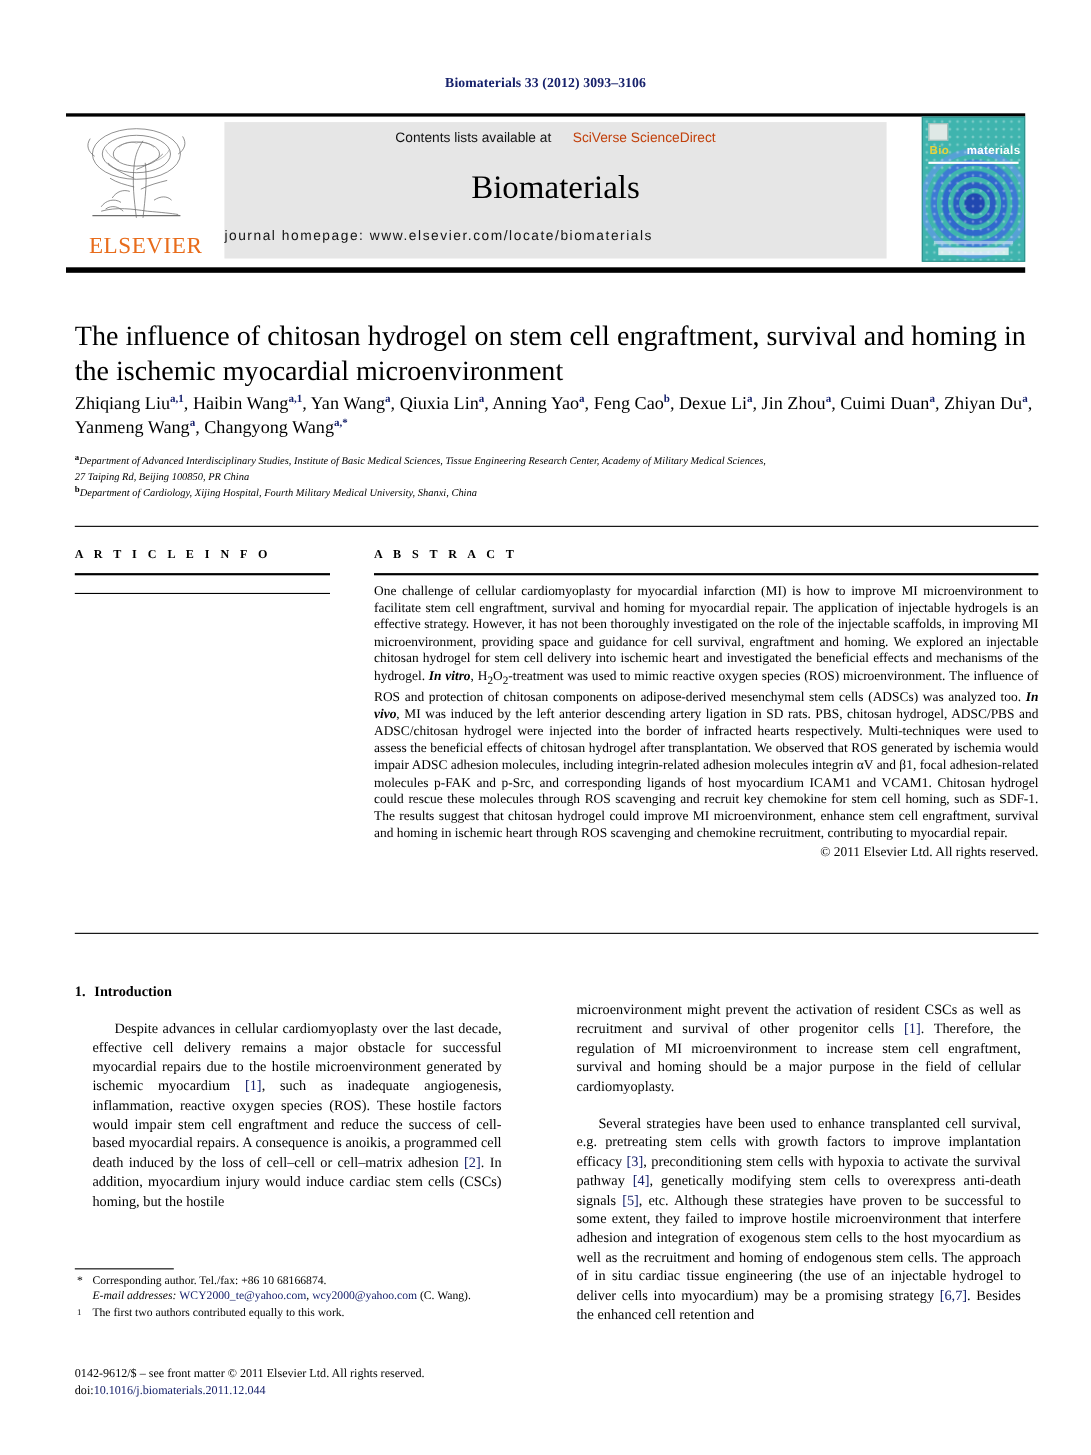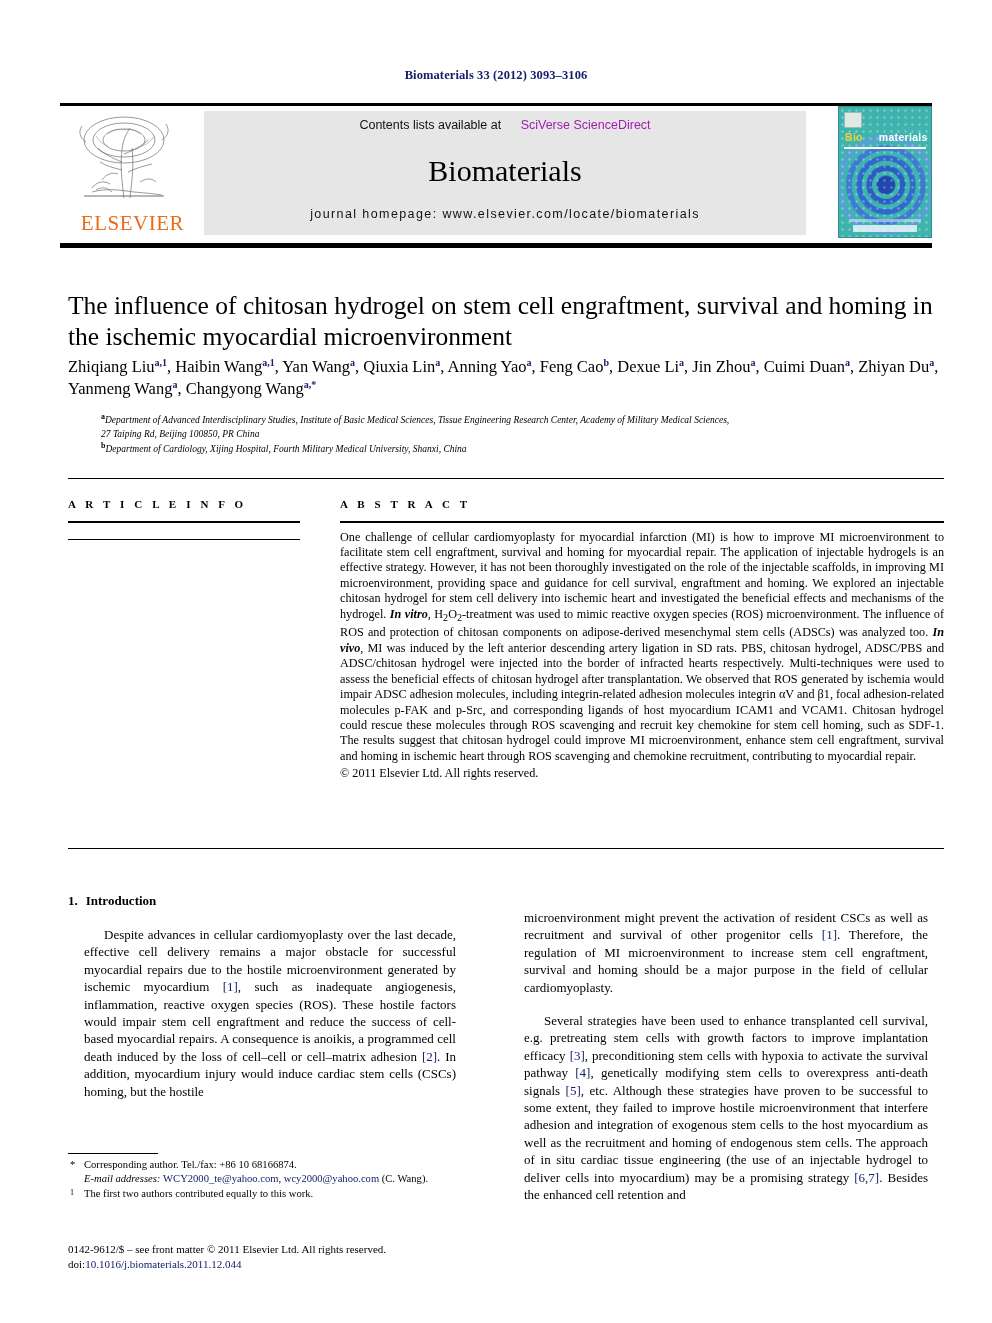--- a/index.html
+++ b/index.html
@@ -96,39 +96,39 @@
     position: absolute;
     top: 7px;
     left: 0;
     width: 602px;
     text-align: center;
     font-family: "Liberation Sans", sans-serif;
     font-size: 12.5px;
     color: #111;
   }
   .contents-line .sd-link {
-    color: #a21caf;
+    color: #c2410c;
     margin-left: 16px;
   }
   .journal-name {
     position: absolute;
     top: 43px;
     left: 0;
     width: 602px;
     text-align: center;
     font-family: "Liberation Serif", serif;
     font-size: 30px;
     color: #000;
   }
   .homepage-line {
     position: absolute;
     top: 96px;
     left: 0;
     width: 602px;
-    text-align: center;
+    text-align: left;
     font-family: "Liberation Sans", sans-serif;
     font-size: 12.5px;
     letter-spacing: 1.4px;
     color: #111;
   }
 
   .cover-thumb {
     position: absolute;
     top: 3px;
     left: 778px;
@@ -231,21 +231,20 @@
     vertical-align: super;
     line-height: 0;
   }
   .affil {
     position: absolute;
     left: 68px;
     width: 876px;
     font-size: 9.5px;
     font-style: italic;
     line-height: 13.5px;
-    margin-left: 33px;
   }
   .affil sup {
     font-size: 8px;
     font-weight: bold;
     font-style: normal;
     vertical-align: super;
     line-height: 0;
   }
   #affil-a { top: 414px; }
   #affil-b { top: 443px; }
@@ -310,20 +309,21 @@
     margin: 11px 0 7px 0;
   }
   .abs-body {
     font-size: 12.2px;
     line-height: 15.4px;
     text-align: justify;
   }
   .abs-body .it { font-style: italic; font-weight: bold; }
   .abs-copy {
     margin-top: 2px;
+    text-align: right;
     font-size: 12.2px;
   }
 
   
   .col-left {
     position: absolute;
     top: 893px;
     left: 68px;
     width: 404px;
   }

